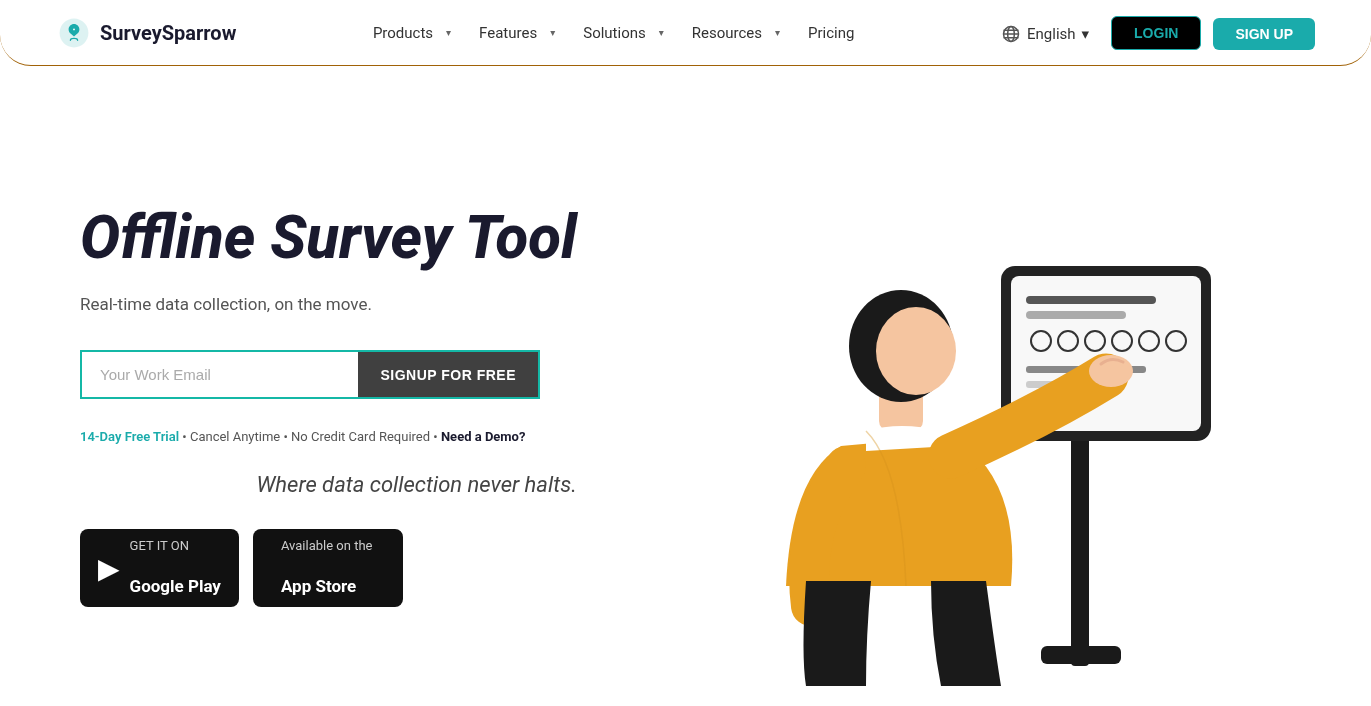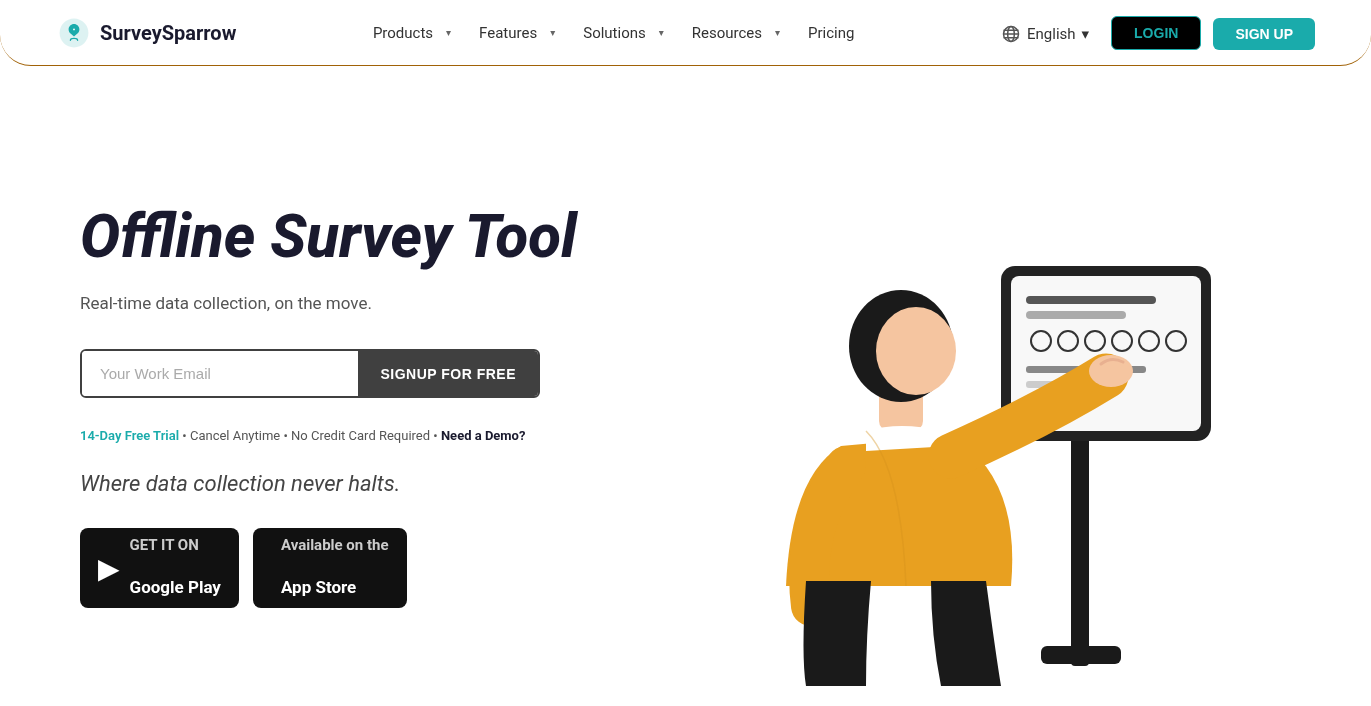--- a/index.html
+++ b/index.html
@@ -37,46 +37,46 @@
 
     
     .hero {
       display: flex; align-items: center; justify-content: space-between;
       padding: 60px 80px 40px 80px; min-height: 640px; position: relative;
     }
     .hero-left { max-width: 600px; }
     .hero-title { font-size: 60px; font-weight: 800; color: #1a1a2e; line-height: 1.1; margin-bottom: 20px; font-style: italic; }
     .hero-subtitle { font-size: 17px; color: #555; line-height: 1.6; margin-bottom: 32px; }
 
-    .email-form { display: flex; border: 2px solid #404040; border-radius: 6px; overflow: hidden; max-width: 460px; margin-bottom: 30px; }
+    .email-form { display: flex; border: 2px solid #14b8a6; border-radius: 0; overflow: hidden; max-width: 460px; margin-bottom: 30px; }
     .email-input {
       flex: 1; padding: 14px 18px; font-size: 15px; border: none; outline: none;
       color: #333; background: #fff;
     }
     .email-input::placeholder { color: #aaa; }
     .btn-signup-free {
       padding: 14px 22px; background: #404040; color: #fff; font-size: 14px;
       font-weight: 700; border: none; cursor: pointer; white-space: nowrap;
       letter-spacing: 0.5px;
     }
 
     .trial-text { font-size: 13px; color: #555; margin-bottom: 28px; }
     .trial-text .teal { color: #1aabab; font-weight: 600; }
     .trial-text .bold { font-weight: 700; color: #1a1a2e; }
 
-    .hero-tagline { font-size: 22px; font-style: italic; color: #444; margin-bottom: 32px; font-weight: 400; }
+    .hero-tagline { font-size: 22px; font-style: italic; color: #444; margin-bottom: 32px; font-weight: 400; text-align: right; }
 
     .app-badges { display: flex; gap: 14px; }
     .app-badge {
       display: flex; align-items: center; gap: 10px;
       background: #111; color: #fff; border-radius: 8px;
       padding: 10px 18px; cursor: pointer; min-width: 150px;
     }
     .badge-icon { font-size: 28px; }
-    .badge-text-top { font-size: 15px; color: #ccc; line-height: 1; font-weight: bold; }
+    .badge-text-top { font-size: 13px; color: #ccc; line-height: 1; }
     .badge-text-bottom { font-size: 17px; font-weight: 700; line-height: 1.2; margin-top: 24px; }
 
     
     .hero-right {
       position: relative; width: 580px; height: 560px; flex-shrink: 0;
     }
 
     
     .hero-svg { width: 100%; height: 100%; }
   </style>

